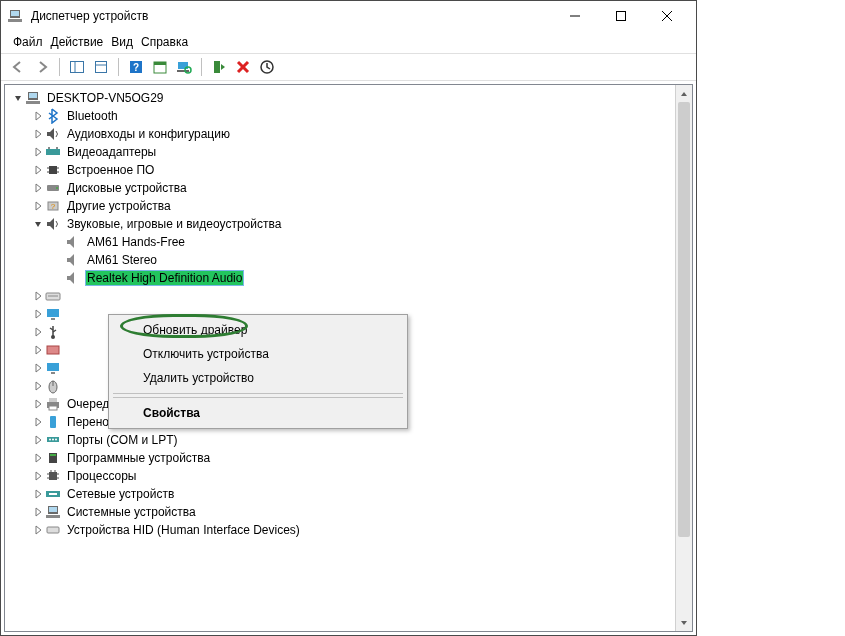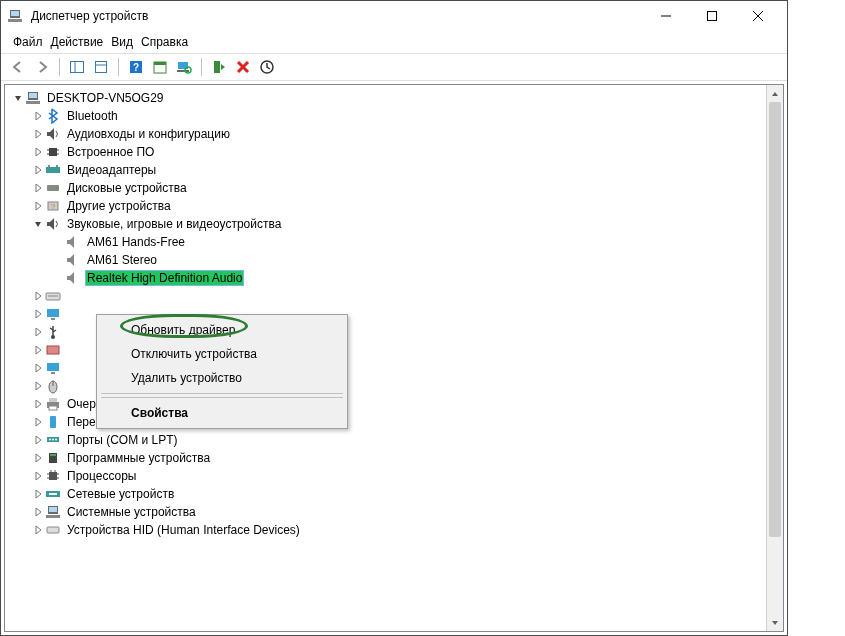--- a/index.html
+++ b/index.html
@@ -1,18 +1,18 @@
 <!DOCTYPE html>
 <html><head>
 <meta charset="utf-8">
 <style>
 * { margin: 0; padding: 0; box-sizing: border-box; font-family: "Segoe UI", Tahoma, sans-serif; }
 body { background: #fff; width: 845px; height: 636px; overflow: hidden; position: relative; }
 
-.window { border: 1px solid #4a4a4a; width: 788px; height: 636px; background: #fff; display: flex; flex-direction: column; }
+.window { border: 1px solid #4a4a4a; width: 697px; height: 636px; background: #fff; display: flex; flex-direction: column; }
 
 .titlebar { height: 30px; display: flex; align-items: center; padding: 0 6px; background: #fff; }
 .titlebar .app-icon { width: 16px; height: 16px; margin-right: 8px; display: flex; align-items: center; justify-content: center; }
 .titlebar .title { font-size: 12px; flex: 1; }
 .titlebar .wbtn { width: 46px; height: 30px; display: flex; align-items: center; justify-content: center; }
 .titlebar .wbtn svg { width: 10px; height: 10px; }
 
 .menubar { height: 22px; display: flex; align-items: center; padding: 0 8px; gap: 0; font-size: 12px; }
 .menubar span { padding: 2px 4px; cursor: default; }
 
@@ -195,44 +195,44 @@
       </div>
 
       <div class="row" style="padding-left:24px">
         <span class="toggle">
             <svg width="10" height="10" viewBox="0 0 10 10">
               <path d="M3 1 L8 5 L3 9 Z" fill="none" stroke="#777"></path>
             </svg>
           </span>
         <span class="icon">
             <svg viewBox="0 0 16 16">
+              <rect x="1" y="5" width="14" height="6" fill="#3a9a9a"></rect>
+              <rect x="3" y="3" width="2" height="2" fill="#888"></rect>
+              <rect x="11" y="3" width="2" height="2" fill="#888"></rect>
+            </svg>
+          </span>
+        <span class="label">Видеоадаптеры</span>
+      </div>
+
+      <div class="row" style="padding-left:24px">
+        <span class="toggle">
+            <svg width="10" height="10" viewBox="0 0 10 10">
+              <path d="M3 1 L8 5 L3 9 Z" fill="none" stroke="#777"></path>
+            </svg>
+          </span>
+        <span class="icon">
+            <svg viewBox="0 0 16 16">
               <rect x="4" y="4" width="8" height="8" fill="#444"></rect>
               <line x1="2" y1="6" x2="4" y2="6" stroke="#444"></line>
               <line x1="2" y1="10" x2="4" y2="10" stroke="#444"></line>
               <line x1="12" y1="6" x2="14" y2="6" stroke="#444"></line>
               <line x1="12" y1="10" x2="14" y2="10" stroke="#444"></line>
             </svg>
           </span>
         <span class="label">Встроенное ПО</span>
-      </div>
-
-      <div class="row" style="padding-left:24px">
-        <span class="toggle">
-            <svg width="10" height="10" viewBox="0 0 10 10">
-              <path d="M3 1 L8 5 L3 9 Z" fill="none" stroke="#777"></path>
-            </svg>
-          </span>
-        <span class="icon">
-            <svg viewBox="0 0 16 16">
-              <rect x="1" y="5" width="14" height="6" fill="#3a9a9a"></rect>
-              <rect x="3" y="3" width="2" height="2" fill="#888"></rect>
-              <rect x="11" y="3" width="2" height="2" fill="#888"></rect>
-            </svg>
-          </span>
-        <span class="label">Видеоадаптеры</span>
       </div>
 
       <div class="row" style="padding-left:24px">
         <span class="toggle">
             <svg width="10" height="10" viewBox="0 0 10 10">
               <path d="M3 1 L8 5 L3 9 Z" fill="none" stroke="#777"></path>
             </svg>
           </span>
         <span class="icon">
             <svg viewBox="0 0 16 16">
@@ -530,21 +530,21 @@
         </div>
       <div class="sb-btn">
           <svg width="8" height="8" viewBox="0 0 8 8">
             <path d="M1 2 L4 6 L7 2 Z" fill="#606060"></path>
           </svg>
         </div>
     </div>
   </div>
 </div>
 
-<div class="ctxmenu" style="left:96px; top:314px; width:252px;">
+<div class="ctxmenu" style="left:108px; top:314px; width:300px;">
   <div class="mi">Обновить драйвер</div>
   <div class="mi">Отключить устройства</div>
   <div class="mi">Удалить устройство</div>
   <div class="msep"></div>
   <div class="msep"></div>
   <div class="mi bold">Свойства</div>
 </div>
 
 <div class="highlight-oval" style="left:120px; top:314px; width:128px; height:24px;"></div>
 

